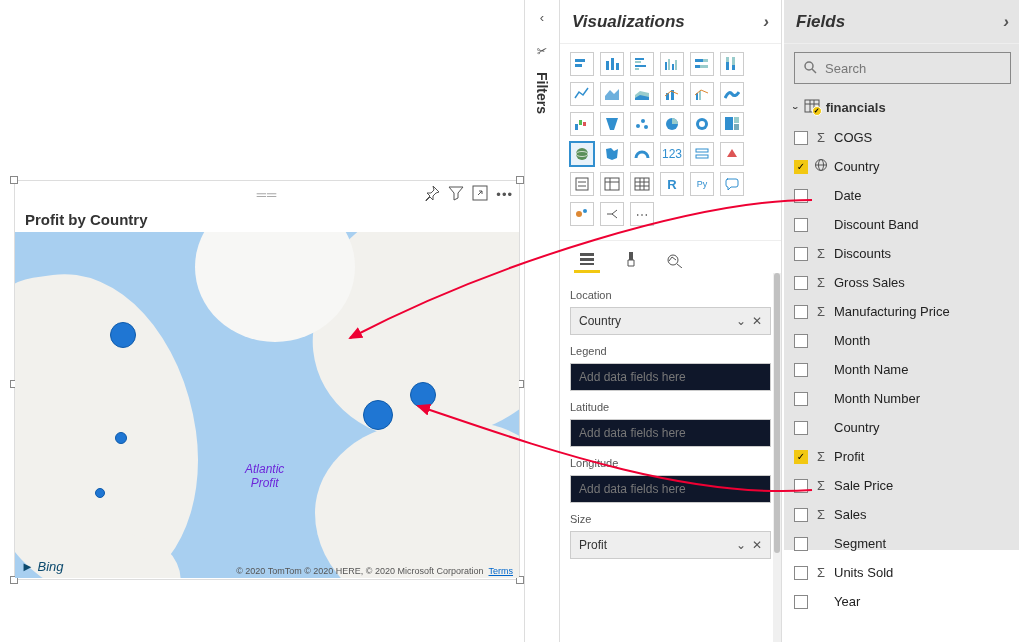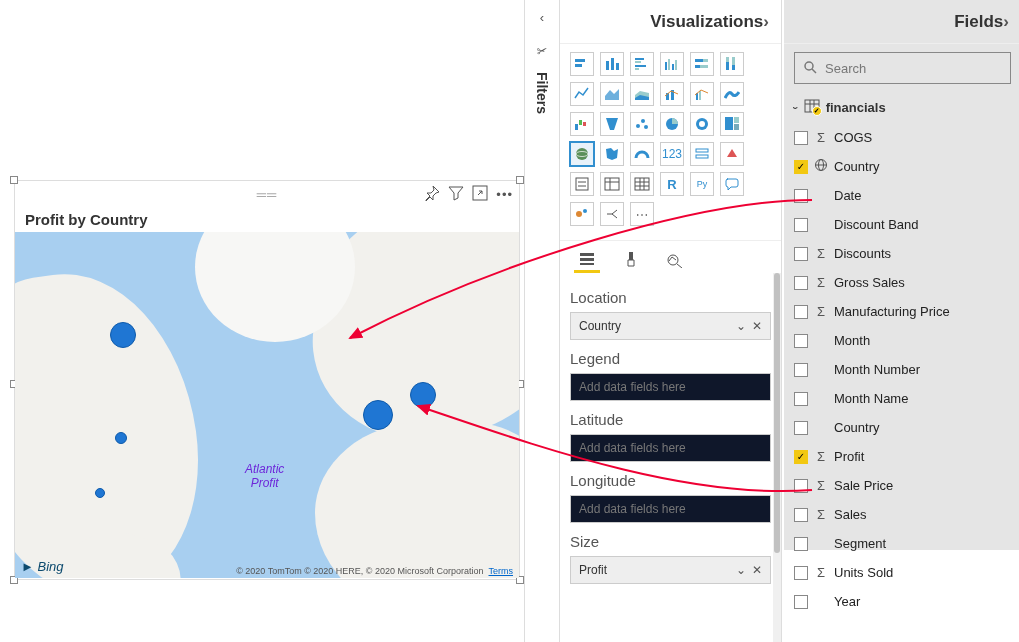--- a/index.html
+++ b/index.html
@@ -16,30 +16,30 @@
 .ocean-label { position:absolute; color:#6d28d9; font-style:italic; font-size:12px; text-align:center; }
 .bubble { position:absolute; border-radius:50%; background:#1f76d3; border:1px solid #0d5aab; }
 .map-credit { position:absolute; bottom:2px; right:6px; font-size:9px; color:#555; }
 .map-credit a { color:#0066cc; text-decoration:underline; }
 .bing { position:absolute; bottom:4px; left:6px; font-size:13px; font-style:italic; font-weight:normal; color:#0c4a6e;}
 .filters-bar { position:absolute; left:524px; top:0; width:36px; height:642px; border-left:1px solid #ddd; border-right:1px solid #ddd; background:#fff; }
 .filters-bar .collapse { text-align:center; padding:10px 0; color:#555; }
 .filters-bar .vtext { writing-mode:vertical-lr; text-orientation:mixed; font-size:14px; font-weight:600; color:#333; margin:14px auto; }
 .filters-bar .announce { text-align:center; color:#555; margin-top:8px; transform:rotate(-30deg); }
 .viz-pane { position:absolute; left:560px; top:0; width:222px; height:642px; border-right:1px solid #ddd; background:#fff; display:flex; flex-direction:column; }
-.pane-header { height:44px; display:flex; align-items:center; justify-content:flex-end; padding:0 12px; font-size:17px; font-weight:600; border-bottom:1px solid #eee;}
+.pane-header { height:44px; display:flex; align-items:center; justify-content:space-between; padding:0 12px; font-size:17px; font-weight:600; border-bottom:1px solid #eee;font-style:italic;}
 .viz-gallery { padding:8px 10px; }
 .viz-row { display:flex; gap:6px; margin-bottom:6px; }
 .viz-cell { width:24px; height:24px; border:1px solid #ccc; display:flex; align-items:center; justify-content:center; font-size:13px; color:#318fcf; background:#fff; }
 .viz-cell.sel { background:#e8f2fa; border-color:#318fcf; box-shadow:0 0 0 1px #318fcf;}
 .viz-tabs { display:flex; gap:18px; padding:6px 14px 0; border-top:1px solid #eee; }
 .viz-tab { width:26px; height:26px; display:flex; align-items:center; justify-content:center; color:#555; border-bottom:3px solid transparent; }
 .viz-tab.active { border-bottom:3px solid #f2c811; color:#000;}
 .wells-scroll { flex:1; overflow:hidden; position:relative; padding:6px 10px 10px; }
-.well-label { font-size:15px; color:#555; margin:10px 0 6px; }
+.well-label { font-size:11px; color:#555; margin:10px 0 6px; }
 .well-box { border:1px solid #ccc; background:#0f172a; min-height:28px; font-size:12px; color:#777; display:flex; align-items:center; padding:0 8px; }
 .well-box.filled { background:#eee; color:#333; justify-content:space-between; }
 .well-actions { display:flex; gap:6px; color:#555;}
 .wells-scrollbar { position:absolute; right:0; top:0; width:8px; height:100%; background:#f0f0f0;}
 .wells-scrollbar .thumb { position:absolute; left:1px; width:6px; background:#c1c1c1; border-radius:3px;}
 
 .fields-pane { position:absolute; left:784px; top:0; width:237px; height:550px; background:#e5e5e5; }
 .search-wrap { padding:8px 10px;text-align:center; }
 .search-box { display:flex; align-items:center; gap:8px; border:1px solid #888; height:32px; padding:0 8px; color:#777;}
 .table-row { display:flex; align-items:center; gap:6px; padding:6px 10px; font-weight:600; font-size:13px;}
@@ -455,26 +455,26 @@
         <span>Manufacturing Price</span>
       </div>
       <div class="field-row">
         <span class="chk"></span>
         <span class="spacer"></span>
         <span>Month</span>
       </div>
       <div class="field-row">
         <span class="chk"></span>
         <span class="spacer"></span>
+        <span>Month Name</span>
+      </div>
+      <div class="field-row">
+        <span class="chk"></span>
+        <span class="spacer"></span>
         <span>Month Number</span>
-      </div>
-      <div class="field-row">
-        <span class="chk"></span>
-        <span class="spacer"></span>
-        <span>Month Name</span>
       </div>
       <div class="field-row">
         <span class="chk"></span>
         <span class="spacer"></span>
         <span>Country</span>
       </div>
       <div class="field-row">
         <span class="chk on">✓</span>
         <span class="sigma">Σ</span>
         <span>Profit</span>

